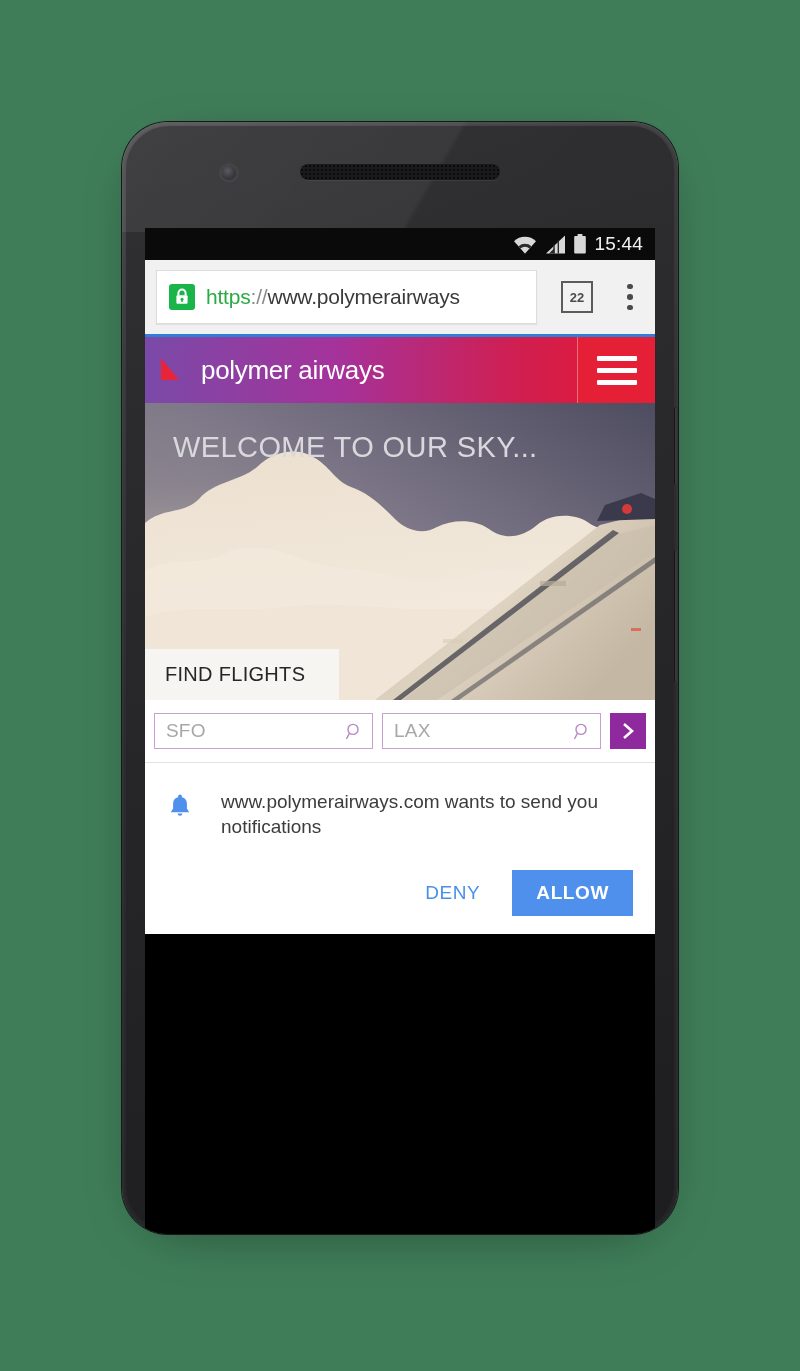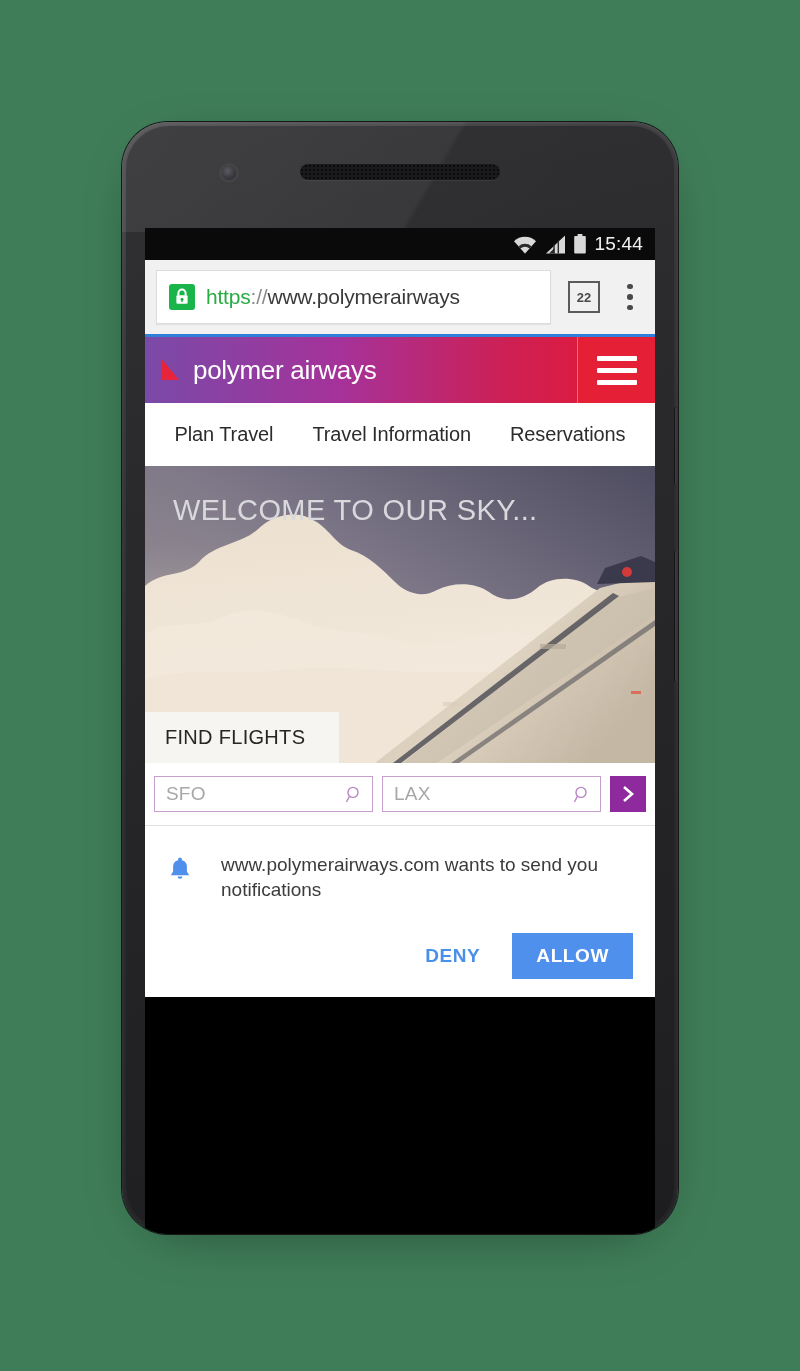--- a/index.html
+++ b/index.html
@@ -74,21 +74,21 @@
   .statusbar{
     height:32px; background:#0a0a0a; display:flex; align-items:center;
     justify-content:flex-end; padding-right:12px; gap:7px;
   }
   .sb-time{ color:#f2f2f2; font-size:19px; letter-spacing:0.2px; }
   .sb-icon{ display:block; }
 
   
   .chrome{
     height:74px; background:#f1f1f1; display:flex; align-items:center;
-    padding:0 0 0 11px; gap:4px;
+    padding:0 0 0 11px; gap:11px;
   }
   .urlbar{
     flex:1; height:54px; background:#fff; border:1px solid #dcdcdc;
     display:flex; align-items:center; padding:0 12px; gap:11px;
     min-width:0; box-shadow:0 1px 1px rgba(0,0,0,0.06);
   }
   .lock{
     width:26px; height:26px; background:#1ab54a; border-radius:3px;
     flex:0 0 auto; position:relative;
   }
@@ -108,21 +108,21 @@
   .kebab i{ width:5.5px; height:5.5px; border-radius:50%; background:#4a4a4a; display:block; }
 
   .progressbar{ height:3px; background:#2f7fd8; }
 
   
   .site-header{
     height:66px; display:flex; align-items:stretch;
     background:linear-gradient(90deg,#7a4aa8 0%,#a5329a 38%,#cf1f52 72%,#e8172f 100%);
   }
   .brand{
-    flex:1; display:flex; align-items:center; gap:12px; padding-left:14px;
+    flex:1; display:flex; align-items:center; gap:20px; padding-left:14px;
   }
   .brand-logo{ width:22px; height:28px; flex:0 0 auto; }
   .brand-name{ color:#fff; font-size:26px; letter-spacing:-0.3px; }
   .menu-btn{
     width:78px; background:#e51f35; display:flex; flex-direction:column;
     align-items:center; justify-content:center; gap:7px;
     border-left:1px solid rgba(255,255,255,0.35);
   }
   .menu-btn i{ display:block; width:40px; height:5px; background:#fff; border-radius:1px; }
 
@@ -165,21 +165,21 @@
   .perm-divider{ height:1px; background:#e2e2e2; }
   .perm{ background:#fff; padding:26px 22px 18px 22px; }
   .perm-row{ display:flex; gap:28px; align-items:flex-start; }
   .perm-text{ font-size:19px; line-height:1.33; color:#3c3c3c; }
   .perm-text b{ font-weight:normal; }
   .perm-actions{
     display:flex; justify-content:flex-end; align-items:center;
     gap:10px; margin-top:30px;
   }
   .btn-deny{
-    color:#4a90e8; font-size:19px; font-weight:bold; letter-spacing:0.6px;
+    color:#4a90e8; font-size:19px; font-weight:normal; letter-spacing:0.6px;
     padding:12px 22px; background:transparent; border:none;
   }
   .btn-allow{
     color:#fff; font-size:19px; font-weight:bold; letter-spacing:0.6px;
     padding:12px 24px; background:#5090ed; border:none;
   }
 
   
   .navbar{
     position:absolute; left:0; bottom:0; width:100%; height:72px;
@@ -253,25 +253,20 @@
           </svg>
           <span class="brand-name">polymer airways</span>
         </div>
         <div class="menu-btn">
           <i></i>
             <i></i>
             <i></i>
         </div>
       </div>
 
-      <div class="site-nav">
-        <span class="nav-item">Plan Travel</span>
-        <span class="nav-item">Travel Information</span>
-        <span class="nav-item">Reservations</span>
-      </div>
 
       <div class="hero">
         <svg width="510" height="297" viewBox="0 0 510 297" preserveAspectRatio="none" style="position:absolute;left:0;top:0;">
           <defs>
             <linearGradient id="sky" x1="0" y1="0" x2="0.25" y2="1">
               <stop offset="0" stop-color="#565468"></stop>
               <stop offset="0.26" stop-color="#6e6a7e"></stop>
               <stop offset="0.48" stop-color="#a79e9c"></stop>
               <stop offset="0.70" stop-color="#d8ccbd"></stop>
               <stop offset="1" stop-color="#e8dccb"></stop>

